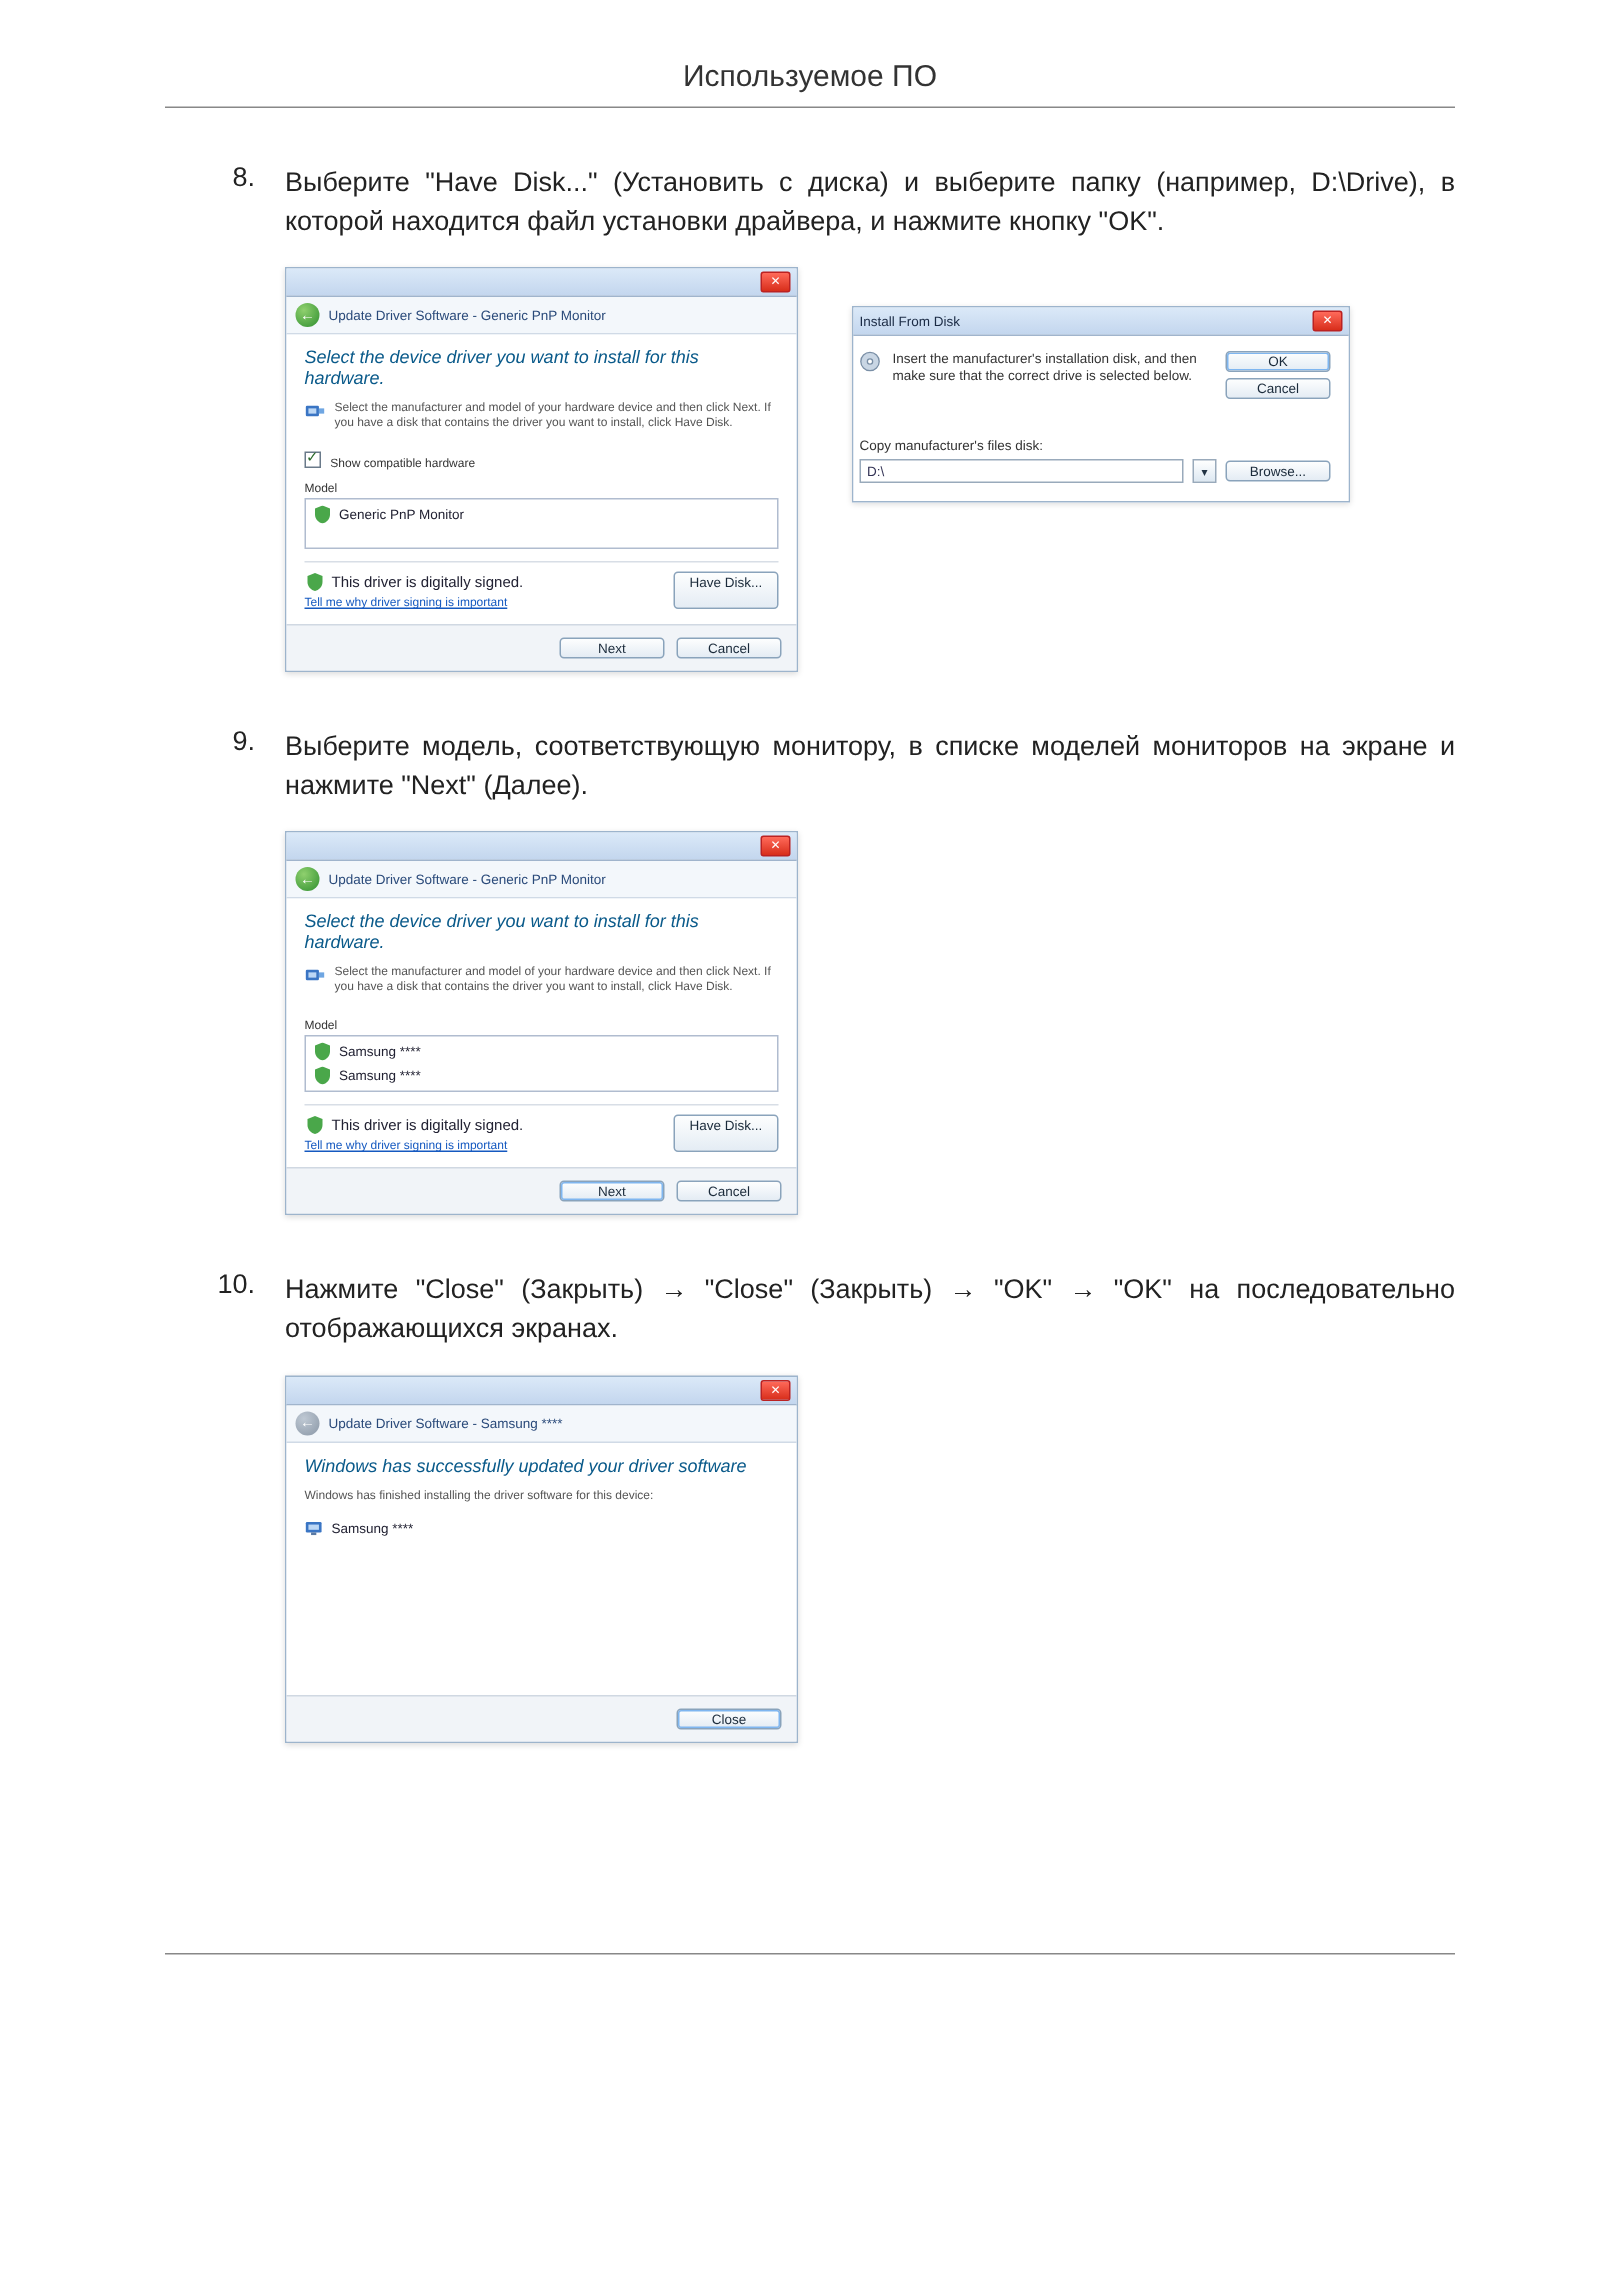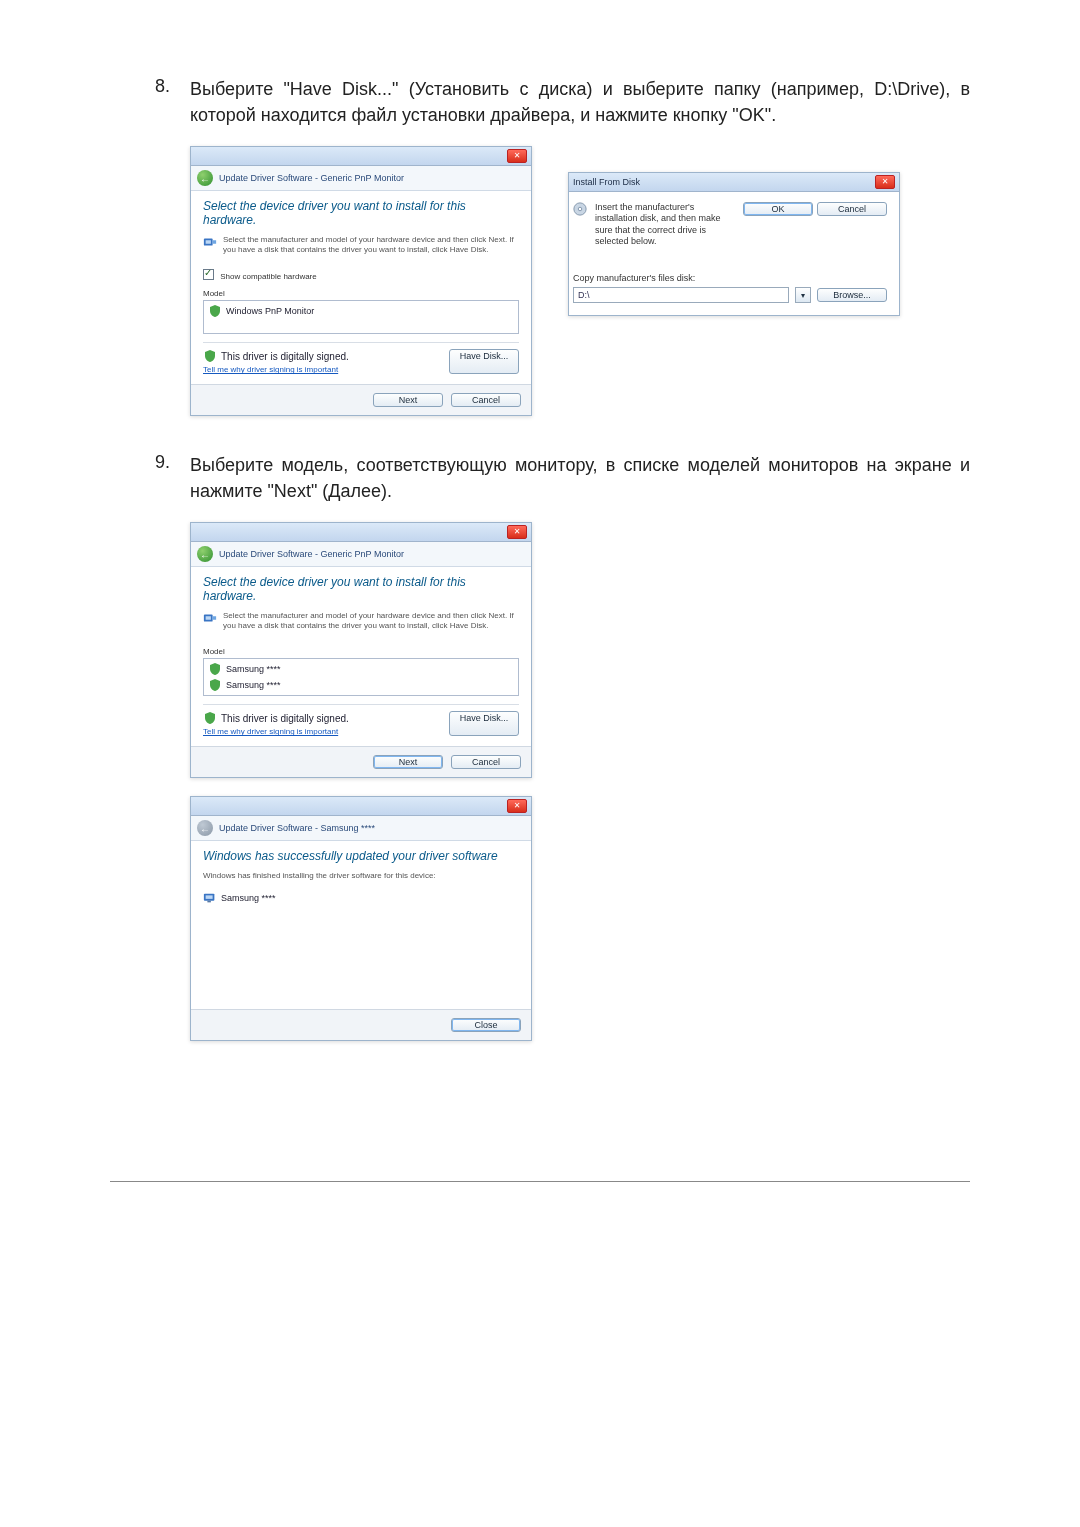--- a/index.html
+++ b/index.html
@@ -197,21 +197,21 @@
   .footer-btns {
     display: flex;
     justify-content: flex-end;
     gap: 8px;
     padding: 8px 10px;
     background: #f1f4f8;
     border-top: 1px solid #d0d8e2;
   }
   .grouplabel { font-size: 8px; color: #333; margin-top: 8px; }
   .disc-row { display:flex; gap:8px; align-items:flex-start; }
-  .stack-btns { display:flex; flex-direction:row; gap:4px; }
+  .stack-btns { display:flex; flex-direction:column; gap:4px; }
   .path-row { display:flex; gap:6px; align-items:center; margin-top:4px; }
   .pathbox {
     flex:1;
     border:1px solid #9ab;
     background:#fff;
     height:14px;
     display:flex;
     align-items:center;
     padding:0 4px;
     font-size:9px;
@@ -233,20 +233,21 @@
   .figB { width: 330px; margin-top: 26px; }
   .figC { width: 340px; }
   .figD { width: 340px; }
   .figD .body { min-height: 150px; }
 </style>
 </head>
 <body>
 
 <div class="page">
 
+  <div class="page-title">Используемое ПО</div>
 
   <div class="step">
     <div class="step-num">8.</div>
     <div class="step-body">Выберите "Have Disk..." (Установить с диска) и выберите папку (например, D:\Drive), в которой находится файл установки драйвера, и нажмите кнопку "OK".</div>
   </div>
 
   <div class="figrow">
 
     <div class="win figA">
       <div class="titlebar">
@@ -275,21 +276,21 @@
           <span>Show compatible hardware</span>
         </div>
         <div class="grouplabel">Model</div>
         <div class="listbox">
           <div class="list-item">
             <span class="icon shield-icon">
               <svg viewBox="0 0 12 12">
                   <path d="M6 0 L11 2 V6 C11 9 8.5 11.5 6 12 C3.5 11.5 1 9 1 6 V2 Z" fill="#4aa74a"></path>
                 </svg>
             </span>
-            <span>Windows PnP Monitor</span>
+            <span>Generic PnP Monitor</span>
           </div>
         </div>
 
         <div class="signed-row">
           <div style="display:flex;flex-direction:column;gap:2px">
             <div style="display:flex;align-items:center;gap:4px">
               <span class="icon shield-icon">
                 <svg viewBox="0 0 12 12">
                     <path d="M6 0 L11 2 V6 C11 9 8.5 11.5 6 12 C3.5 11.5 1 9 1 6 V2 Z" fill="#4aa74a"></path>
                   </svg>
@@ -402,20 +403,24 @@
           <span class="btn">Have Disk...</span>
         </div>
       </div>
       <div class="footer-btns">
         <span class="btn primary">Next</span>
         <span class="btn">Cancel</span>
       </div>
     </div>
   </div>
 
+  <div class="step">
+    <div class="step-num">10.</div>
+    <div class="step-body">Нажмите "Close" (Закрыть) → "Close" (Закрыть) → "OK" → "OK" на последовательно отображающихся экранах.</div>
+  </div>
 
   <div class="figrow">
 
     <div class="win figD">
       <div class="titlebar">
         <span class="caption"></span>
         <span class="tbtn close">✕</span>
       </div>
       <div class="navrow">
         <span class="backbtn" style="background:radial-gradient(circle at 35% 30%,#bfc9d4,#8a97a6)">←</span>

